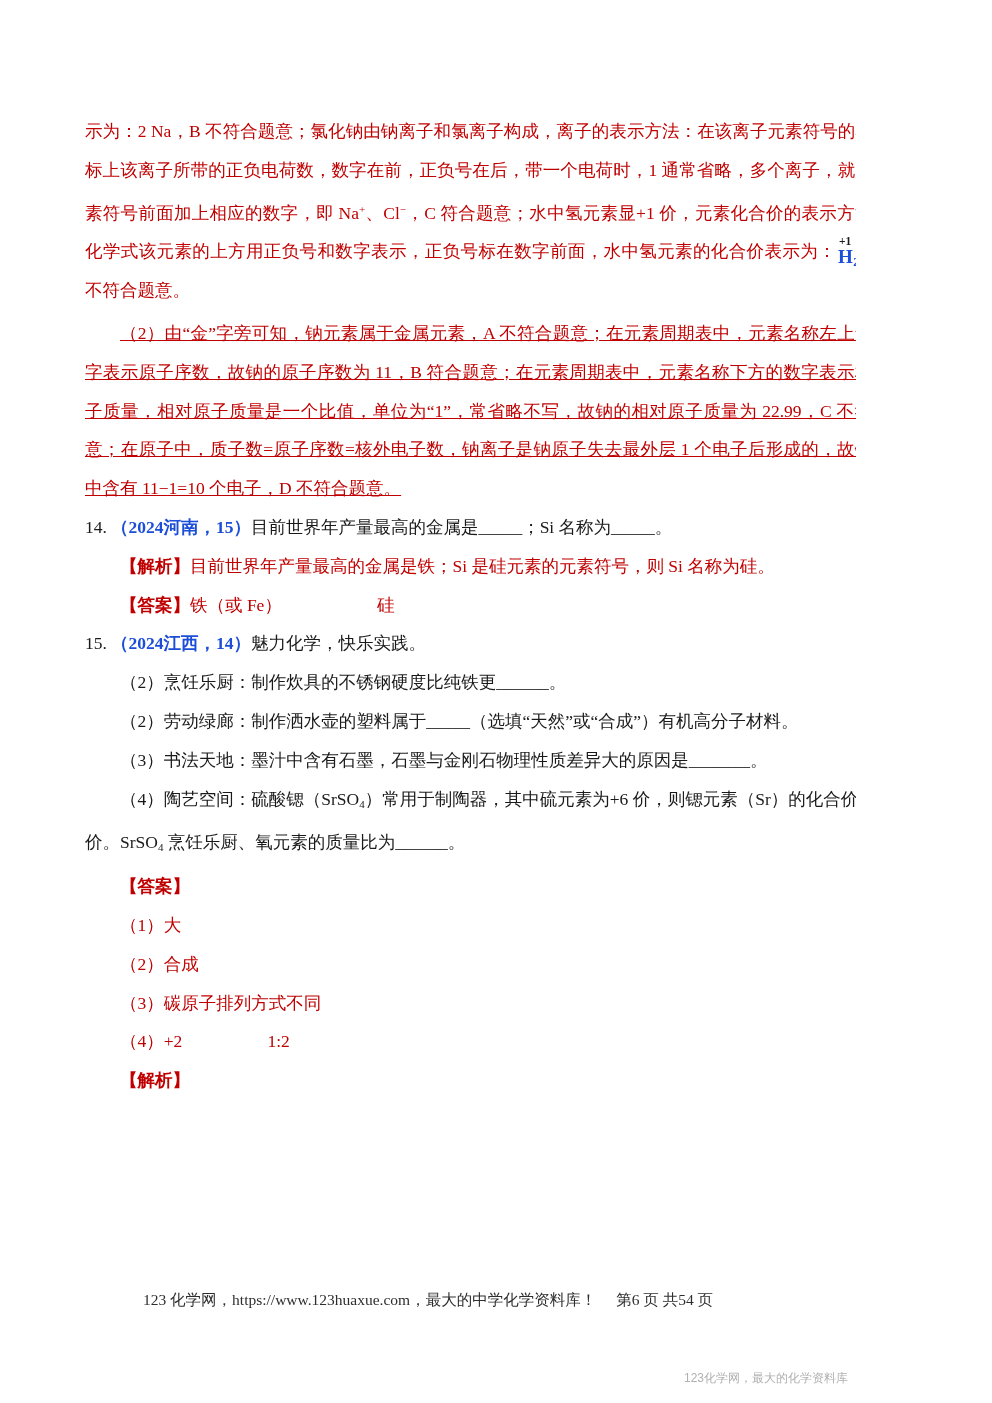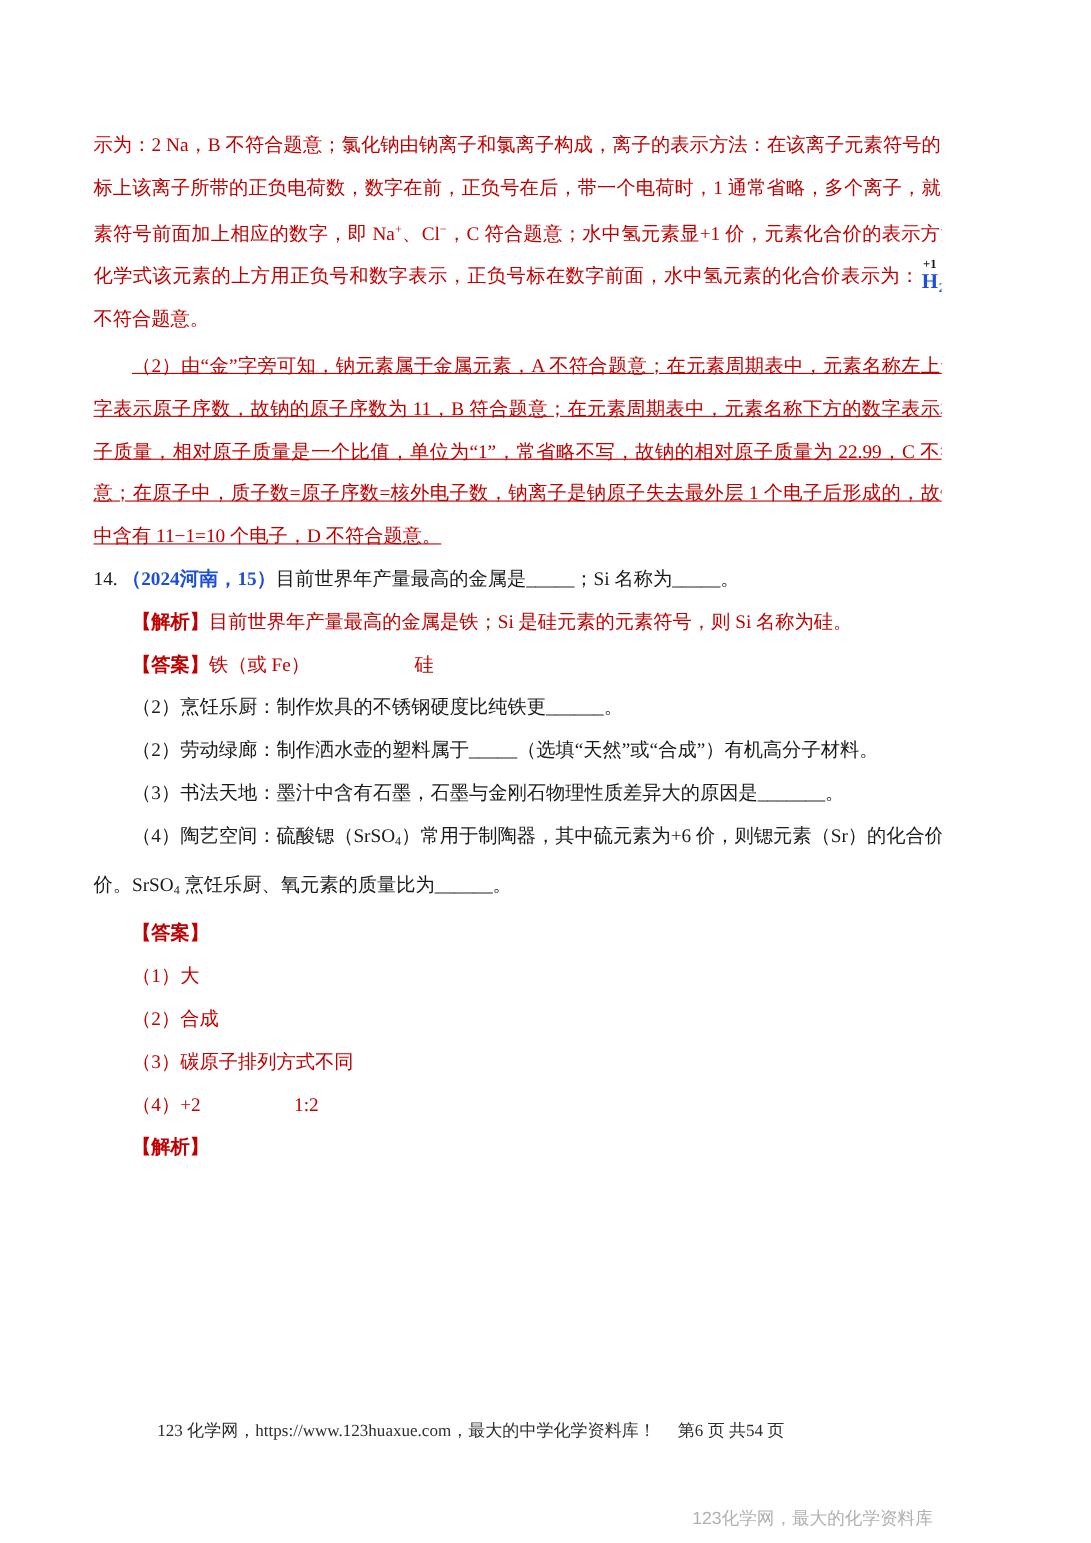--- a/index.html
+++ b/index.html
@@ -58,21 +58,21 @@
     left:0;right:0;top:1290px;
     text-align:center;
     font-size:15.5px;
     color:#2e2e2e;
     white-space:nowrap;
   }
   .footer .pageinfo{margin-left:20px;}
   .watermark{
     position:absolute;
     right:8px;top:1370px;
-    font-size:16px;
+    font-size:12px;
     color:#b0b0b0;
     font-family:"Liberation Sans","DejaVu Sans",sans-serif;
   }
 </style>
 </head>
 <body>
 
 <div class="page">
   <div class="content">
 
@@ -80,20 +80,21 @@
 
     <p class="para red indent mt4">（2）由“金”字旁可知，钠元素属于金属元素，A 不符合题意；在元素周期表中，元素名称左上角的数字表示原子序数，故钠的原子序数为 11，B 符合题意；在元素周期表中，元素名称下方的数字表示相对原子质量，相对原子质量是一个比值，单位为“1”，常省略不写，故钠的相对原子质量为 22.99，C 不符合题意；在原子中，质子数=原子序数=核外电子数，钠离子是钠原子失去最外层 1 个电子后形成的，故钠离子中含有 11−1=10 个电子，D 不符合题意。</p>
 
 
     <p class="para"><span class="qnum">14.</span><span class="src">（2024河南，15）</span><span>目前世界年产量最高的金属是_____；Si 名称为_____。</span></p>
 
     <p class="para red pad"><span class="label">【解析】</span><span>目前世界年产量最高的金属是铁；Si 是硅元素的元素符号，则 Si 名称为硅。</span></p>
 
     <p class="para red pad"><span class="label">【答案】</span><span>铁（或 Fe）</span><span class="gap45">硅</span></p>
 
+    <p class="para"><span class="qnum">15.</span><span class="src">（2024江西，14）</span><span>魅力化学，快乐实践。</span></p>
 
     <p class="para pad">（2）烹饪乐厨：制作炊具的不锈钢硬度比纯铁更______。</p>
 
     <p class="para pad">（2）劳动绿廊：制作洒水壶的塑料属于_____（选填“天然”或“合成”）有机高分子材料。</p>
 
     <p class="para pad">（3）书法天地：墨汁中含有石墨，石墨与金刚石物理性质差异大的原因是_______。</p>
 
     <p class="para pad nowrap"><span>（4）陶艺空间：硫酸锶（SrSO</span><span class="subscript">4</span><span>）常用于制陶器，其中硫元素为+6 价，则锶元素（Sr）的化合价为 ___</span></p>
 
     <p class="para"><span>价。SrSO</span><span class="subscript">4</span><span> 烹饪乐厨、氧元素的质量比为______。</span></p>

